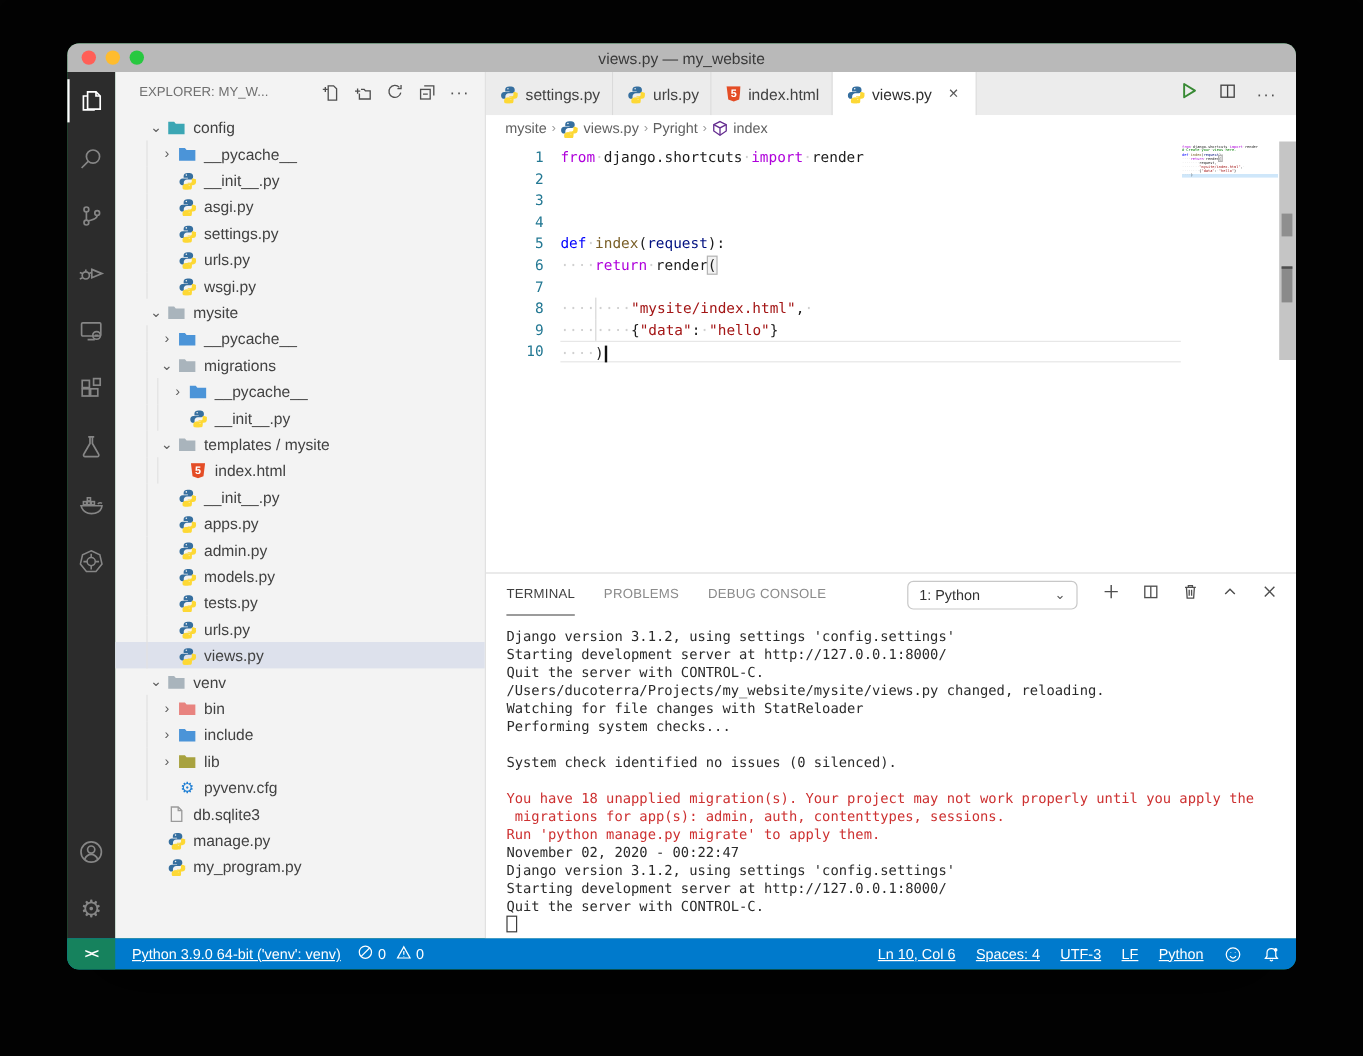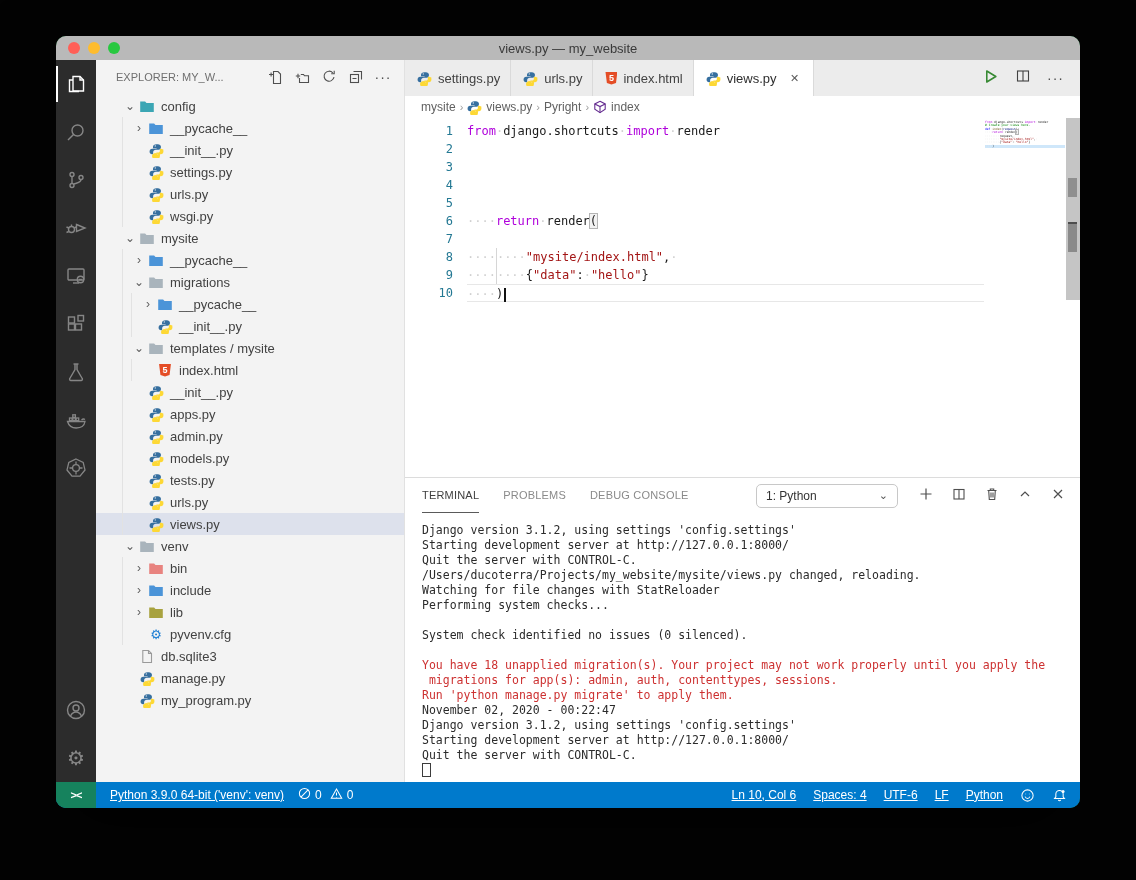--- a/index.html
+++ b/index.html
@@ -264,20 +264,32 @@
             <div class="tree-row">
               <span class="tguide"></span>
               <span class="chev"></span>
               <span class="ticon">
                 <svg width="15" height="15" viewBox="0 0 16 16">
                   <path fill="#366f9f" d="M7.9 1.2c-2.2 0-3.6 1-3.6 2.6v1.7h3.8v.6H3.4C1.7 6.1.6 7.4.6 9.1c0 1.8 1.1 3 2.8 3h1V9.9c0-1.6 1.3-2.8 2.9-2.8h3c1.4 0 2.4-1.1 2.4-2.4V3.8c0-1.6-1.5-2.6-3.2-2.6H7.9zM6.7 2.4a.7.7 0 110 1.4.7.7 0 010-1.4z"></path>
                   <path fill="#fdd835" d="M8.1 14.8c2.2 0 3.6-1 3.6-2.6v-1.7H7.9v-.6h4.7c1.7 0 2.8-1.3 2.8-3h-1.9 1.9c0-.1-1.1-.1-1.9-.1h-1v1.3c0 1.6-1.3 2.8-2.9 2.8h-3c-1.4 0-2.4 1.1-2.4 2.4v.9c0 1.6 1.5 2.6 3.2 2.6h1.6zM9.3 13.6a.7.7 0 110-1.4.7.7 0 010 1.4z"></path>
                   <path fill="#fdd835" d="M12.6 6.1h-1v2.2c0 1.6-1.3 2.8-2.9 2.8h-3c-1.4 0-2.4 1.1-2.4 2.4v.9c0 1.6 1.5 2.6 3.2 2.6H8c2.2 0 3.6-1 3.6-2.6v-1.7H7.9v-.6h4.7c1.7 0 2.8-1.3 2.8-3 0-1.8-1.1-3-2.8-3z"></path>
                 </svg>
               </span>
+              <span class="tlabel">asgi.py</span>
+            </div>
+            <div class="tree-row">
+              <span class="tguide"></span>
+              <span class="chev"></span>
+              <span class="ticon">
+                <svg width="15" height="15" viewBox="0 0 16 16">
+                  <path fill="#366f9f" d="M7.9 1.2c-2.2 0-3.6 1-3.6 2.6v1.7h3.8v.6H3.4C1.7 6.1.6 7.4.6 9.1c0 1.8 1.1 3 2.8 3h1V9.9c0-1.6 1.3-2.8 2.9-2.8h3c1.4 0 2.4-1.1 2.4-2.4V3.8c0-1.6-1.5-2.6-3.2-2.6H7.9zM6.7 2.4a.7.7 0 110 1.4.7.7 0 010-1.4z"></path>
+                  <path fill="#fdd835" d="M8.1 14.8c2.2 0 3.6-1 3.6-2.6v-1.7H7.9v-.6h4.7c1.7 0 2.8-1.3 2.8-3h-1.9 1.9c0-.1-1.1-.1-1.9-.1h-1v1.3c0 1.6-1.3 2.8-2.9 2.8h-3c-1.4 0-2.4 1.1-2.4 2.4v.9c0 1.6 1.5 2.6 3.2 2.6h1.6zM9.3 13.6a.7.7 0 110-1.4.7.7 0 010 1.4z"></path>
+                  <path fill="#fdd835" d="M12.6 6.1h-1v2.2c0 1.6-1.3 2.8-2.9 2.8h-3c-1.4 0-2.4 1.1-2.4 2.4v.9c0 1.6 1.5 2.6 3.2 2.6H8c2.2 0 3.6-1 3.6-2.6v-1.7H7.9v-.6h4.7c1.7 0 2.8-1.3 2.8-3 0-1.8-1.1-3-2.8-3z"></path>
+                </svg>
+              </span>
               <span class="tlabel">settings.py</span>
             </div>
             <div class="tree-row">
               <span class="tguide"></span>
               <span class="chev"></span>
               <span class="ticon">
                 <svg width="15" height="15" viewBox="0 0 16 16">
                   <path fill="#366f9f" d="M7.9 1.2c-2.2 0-3.6 1-3.6 2.6v1.7h3.8v.6H3.4C1.7 6.1.6 7.4.6 9.1c0 1.8 1.1 3 2.8 3h1V9.9c0-1.6 1.3-2.8 2.9-2.8h3c1.4 0 2.4-1.1 2.4-2.4V3.8c0-1.6-1.5-2.6-3.2-2.6H7.9zM6.7 2.4a.7.7 0 110 1.4.7.7 0 010-1.4z"></path>
                   <path fill="#fdd835" d="M8.1 14.8c2.2 0 3.6-1 3.6-2.6v-1.7H7.9v-.6h4.7c1.7 0 2.8-1.3 2.8-3h-1.9 1.9c0-.1-1.1-.1-1.9-.1h-1v1.3c0 1.6-1.3 2.8-2.9 2.8h-3c-1.4 0-2.4 1.1-2.4 2.4v.9c0 1.6 1.5 2.6 3.2 2.6h1.6zM9.3 13.6a.7.7 0 110-1.4.7.7 0 010 1.4z"></path>
                   <path fill="#fdd835" d="M12.6 6.1h-1v2.2c0 1.6-1.3 2.8-2.9 2.8h-3c-1.4 0-2.4 1.1-2.4 2.4v.9c0 1.6 1.5 2.6 3.2 2.6H8c2.2 0 3.6-1 3.6-2.6v-1.7H7.9v-.6h4.7c1.7 0 2.8-1.3 2.8-3 0-1.8-1.1-3-2.8-3z"></path>
@@ -618,20 +630,21 @@
               </div>
               <div class="code-line">
                 <span class="ln">3</span>
               </div>
               <div class="code-line">
                 <span class="ln">4</span>
                 <span class="lc"></span>
               </div>
               <div class="code-line">
                 <span class="ln">5</span>
+                <span class="lc"><span class="tk-d">def</span><span class="tk-w">·</span><span class="tk-f">index</span><span class="tk-t">(</span><span class="tk-v">request</span><span class="tk-t">):</span></span>
               </div>
               <div class="code-line">
                 <span class="ln">6</span>
                 <span class="lc"><span class="tk-w">····</span><span class="tk-k">return</span><span class="tk-w">·</span><span class="tk-t">render</span><span class="tk-b">(</span></span>
               </div>
               <div class="code-line">
                 <span class="ln">7</span>
               </div>
               <div class="code-line">
                 <span class="ln">8</span>
@@ -734,21 +747,21 @@
           <span class="ic-warn" style="margin-left:4px"><svg width="13" height="13" viewBox="0 0 14 14" fill="none" stroke="#fff" stroke-width="1.1">
                 <path d="M7 2.2l5.6 10H1.4z"></path>
                 <path d="M7 6v3.2M7 10.8v.4"></path>
               </svg></span>
           <span>0</span>
         </span>
       </div>
       <div class="sb-right">
           <span class="status-item">Ln 10, Col 6</span>
           <span class="status-item">Spaces: 4</span>
-          <span class="status-item">UTF-6</span>
+          <span class="status-item">UTF-3</span>
           <span class="status-item">LF</span>
           <span class="status-item">Python</span>
           <span class="status-item">
             <svg width="15" height="15" viewBox="0 0 16 16" fill="none" stroke="#fff" stroke-width="1.1">
               <circle cx="8" cy="8" r="6"></circle>
               <path d="M5.4 9.2c.6 1.2 1.6 1.9 2.6 1.9s2-.7 2.6-1.9"></path>
               <path d="M6 6.2v.4M10 6.2v.4"></path>
             </svg>
           </span>
           <span class="status-item">

